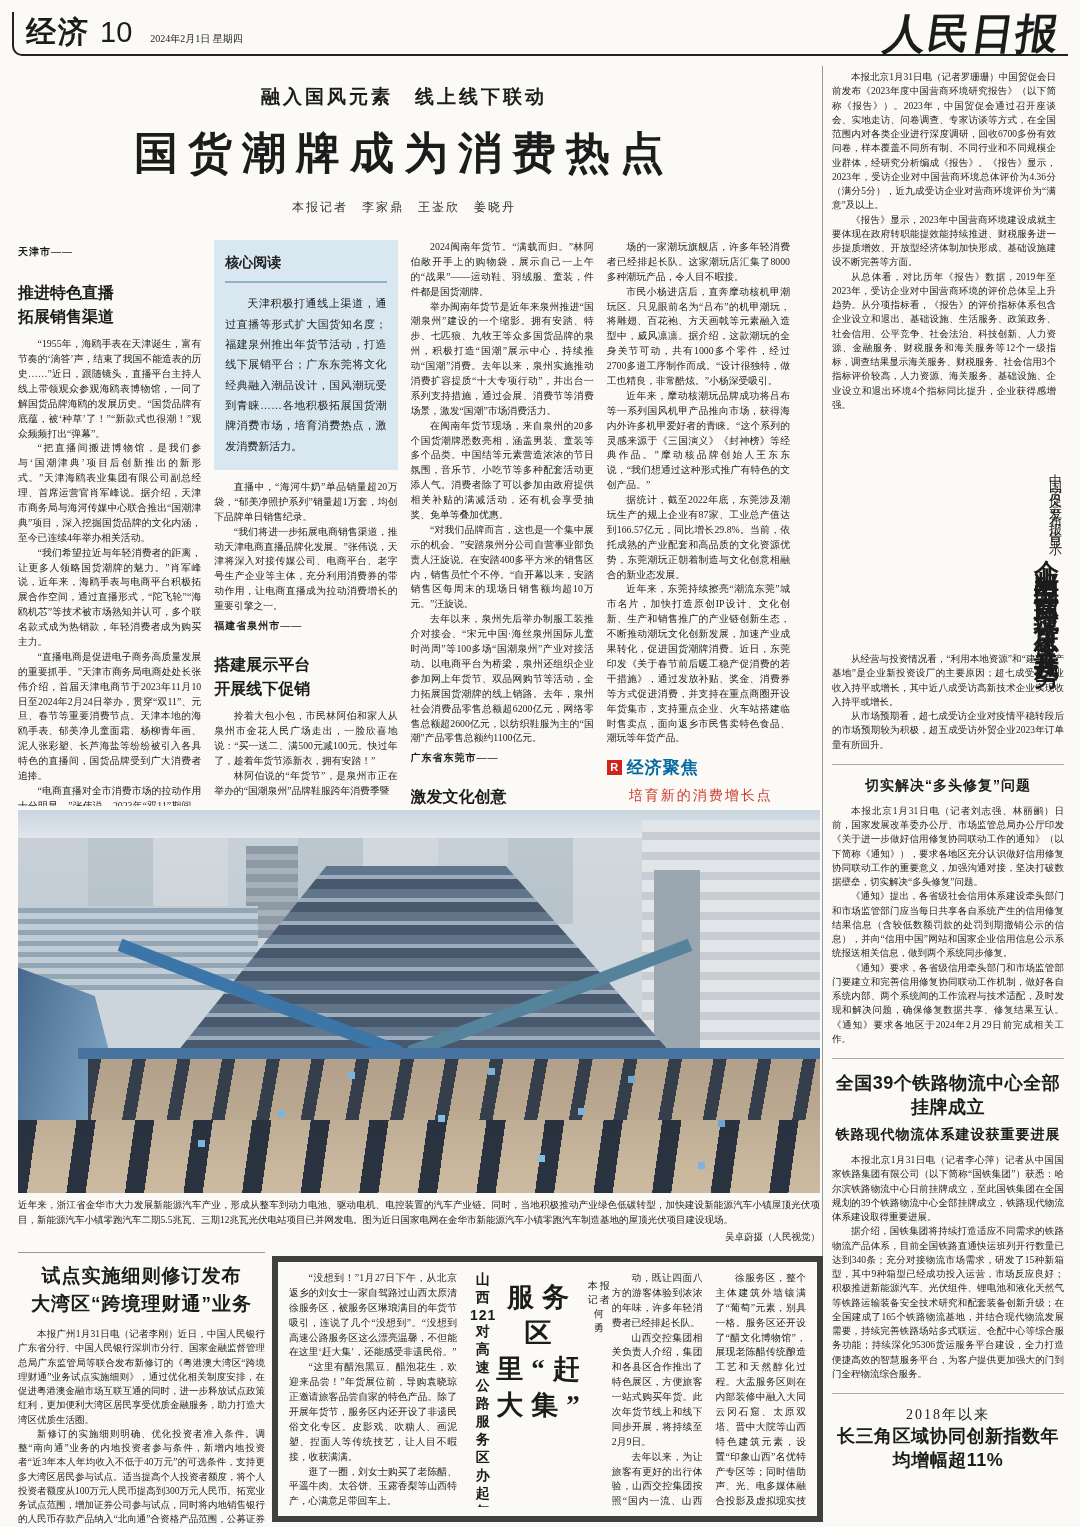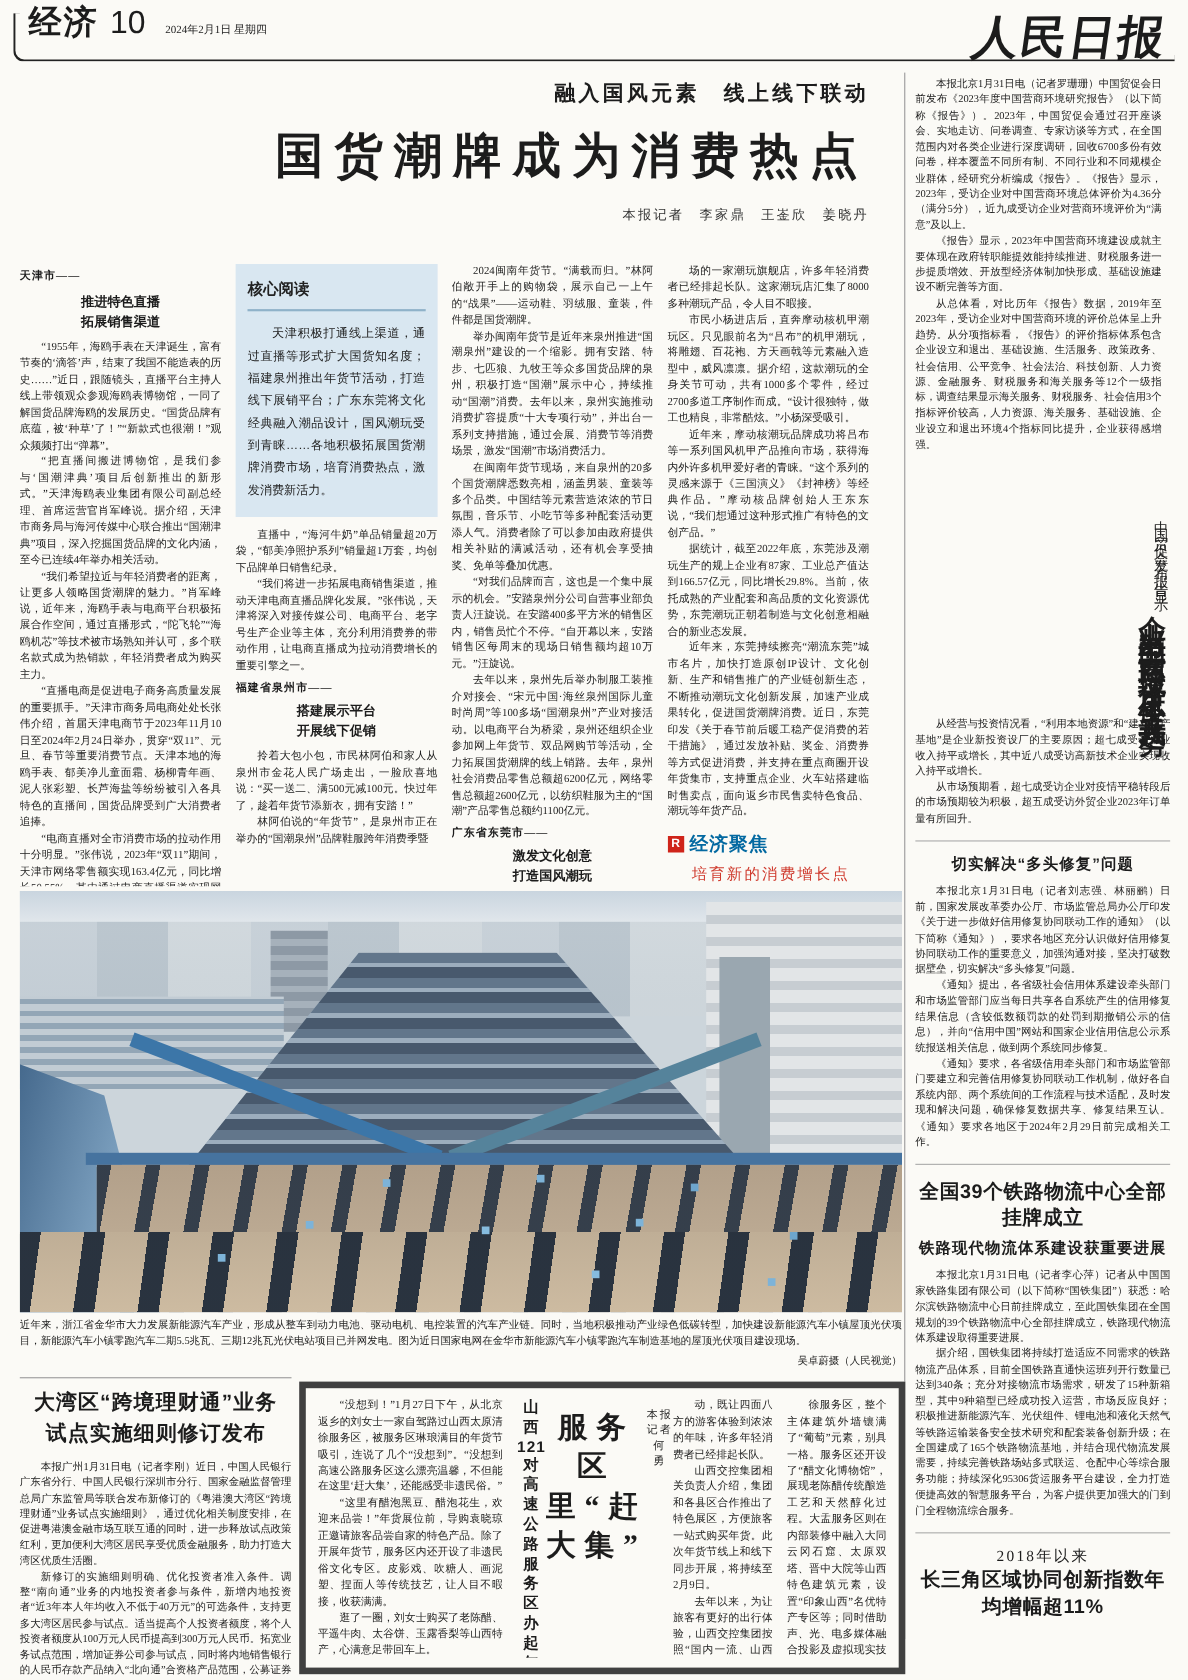--- a/index.html
+++ b/index.html
@@ -2,38 +2,38 @@
 <html><head>
 <meta charset="utf-8">
 <style>
   * { margin:0; padding:0; box-sizing:border-box; }
   html,body { width:1080px; height:1527px; overflow:hidden; }
   body { background:#fbfaf6; color:#1c1c1c; font-family:"Liberation Serif", serif; position:relative; }
 
   
   .mast-rule { position:absolute; left:12px; top:12px; width:1056px; height:44px;
     border-left:2px solid #222; border-bottom:2px solid #222; border-radius:0 0 0 10px; }
-  .mast-left { position:absolute; left:26px; top:0; display:flex; align-items:baseline; gap:10px; }
+  .mast-left { position:absolute; left:26px; top:12px; display:flex; align-items:baseline; gap:10px; }
   .mast-section { font-size:30px; font-weight:bold; letter-spacing:2px; }
   .mast-pageno { font-size:29px; font-family:"Liberation Sans",sans-serif; }
   .mast-date { font-size:10px; color:#222; margin-left:8px; }
   .mast-paper { position:absolute; right:20px; top:6px; font-size:42px; font-weight:bold;
     font-family:"DejaVu Serif",serif; transform:skewX(-8deg); letter-spacing:2px; }
 
   
-  .lead-head { position:absolute; left:18px; top:72px; width:772px; text-align:right; }
+  .lead-head { position:absolute; left:18px; top:84px; width:772px; text-align:center; }
   .lead-kicker { font-family:"Liberation Sans",sans-serif; font-weight:bold; font-size:19px; letter-spacing:3px; }
   .lead-title { font-family:"Liberation Sans",sans-serif; font-weight:900; font-size:44px; letter-spacing:10px; margin-top:14px; }
   .lead-byline { font-size:12px; margin-top:16px; letter-spacing:2px; color:#333; }
 
   .lead-cols { position:absolute; left:18px; top:240px; width:772px; height:566px; display:flex; gap:13px; }
   .col { flex:1 1 0; overflow:hidden; display:flex; flex-direction:column; font-size:9.8px; line-height:1.52; text-align:justify; }
   .col p { text-indent:2em; }
   .place { font-size:10px; font-weight:bold; letter-spacing:1px; margin:4px 0 2px; text-indent:0; }
-  .subhead { font-family:"Liberation Sans",sans-serif; font-weight:bold; font-size:12px; text-align:center; line-height:1.5; margin:4px 0 8px; }
+  .subhead { font-family:"Liberation Sans",sans-serif; font-weight:bold; font-size:16px; text-align:left; line-height:1.5; margin:20px 0 8px; }
   .core-box { background:#d9e7f1; padding:12px 11px 14px; margin-bottom:10px; }
   .core-label { font-family:"Liberation Sans",sans-serif; font-weight:bold; font-size:14px; color:#222; }
   .core-rule { height:2px; background:#8fb2c9; margin:8px 0 10px; }
   .core-text { font-family:"Liberation Sans",sans-serif; font-size:11px; line-height:1.85; text-align:justify; text-indent:2em; color:#222; }
   .col-paras { flex:1 1 auto; overflow:hidden; }
   .focus-badge { flex:none; padding-top:10px; }
   .fb-row { display:flex; align-items:center; gap:5px; }
   .fb-icon { width:15px; height:15px; background:#cf241a; color:#fff; font-family:"Liberation Sans",sans-serif;
     font-weight:bold; font-size:11px; display:flex; align-items:center; justify-content:center; }
   .fb-label { color:#0369a1; font-family:"Liberation Sans",sans-serif; font-weight:bold; font-size:17px; letter-spacing:1px; }
@@ -264,22 +264,22 @@
     <div class="r-kicker">2018年以来</div>
     <div class="r-title">长三角区域协同创新指数年均增幅超11%</div>
 
   </div>
 
 </div>
 
 <div class="bl-rule"></div>
 <div class="bottom-left">
   <div class="bl-title">
+    <div>试点实施细则修订发布</div>
     <div>大湾区“跨境理财通”业务</div>
-    <div>试点实施细则修订发布</div>
   </div>
   <div class="bl-body">
     <p>本报广州1月31日电（记者李刚）近日，中国人民银行广东省分行、中国人民银行深圳市分行、国家金融监督管理总局广东监管局等联合发布新修订的《粤港澳大湾区“跨境理财通”业务试点实施细则》，通过优化相关制度安排，在促进粤港澳金融市场互联互通的同时，进一步释放试点政策红利，更加便利大湾区居民享受优质金融服务，助力打造大湾区优质生活圈。</p>
     <p>新修订的实施细则明确、优化投资者准入条件。调整“南向通”业务的内地投资者参与条件，新增内地投资者“近3年本人年均收入不低于40万元”的可选条件，支持更多大湾区居民参与试点。适当提高个人投资者额度，将个人投资者额度从100万元人民币提高到300万元人民币。拓宽业务试点范围，增加证券公司参与试点，同时将内地销售银行的人民币存款产品纳入“北向通”合资格产品范围，公募证券投资基金由“R1至R3”扩大为“R1至R4”风险等级（不含商品期货基金）。</p>
   </div>
 </div>
 
 <div class="fest-box">
   <div class="fest-c1">
     <p>“没想到！”1月27日下午，从北京返乡的刘女士一家自驾路过山西太原清徐服务区，被服务区琳琅满目的年货节吸引，连说了几个“没想到”。“没想到高速公路服务区这么漂亮温馨，不但能在这里‘赶大集’，还能感受非遗民俗。”</p>

